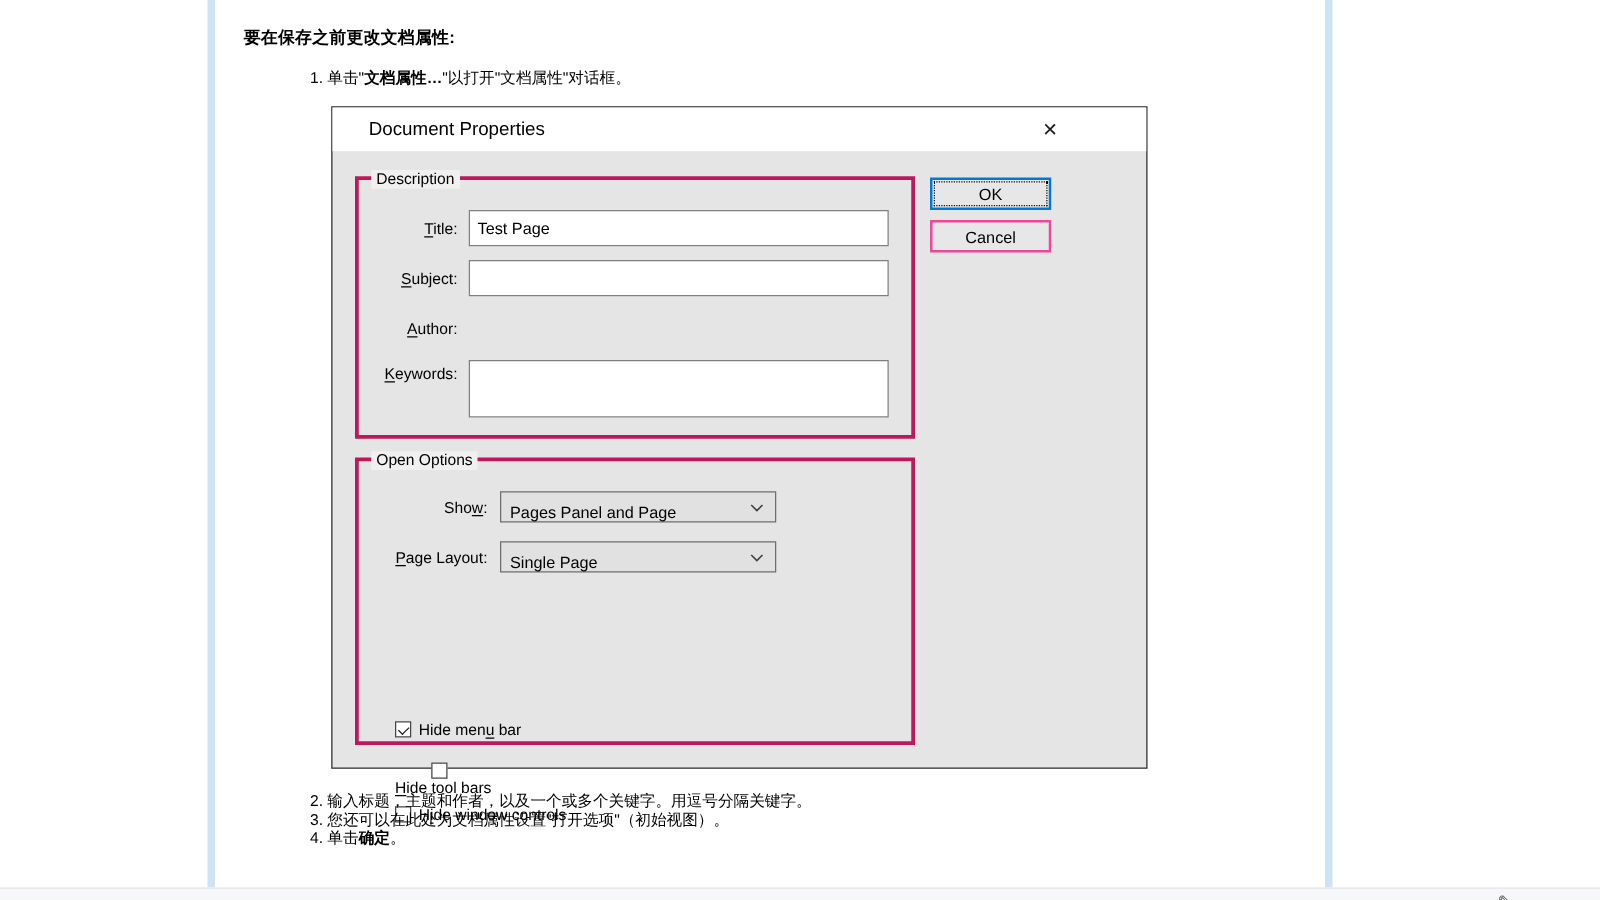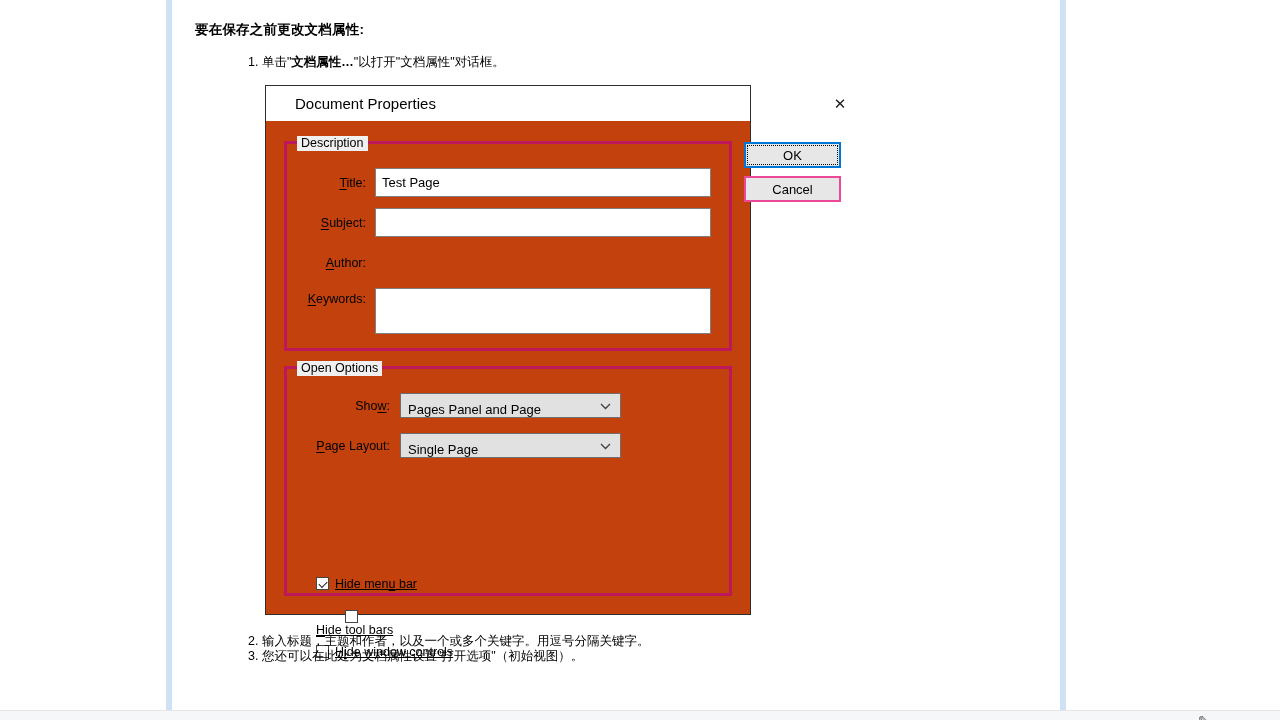--- a/index.html
+++ b/index.html
@@ -27,22 +27,22 @@
     font-size:12.5px;
   }
   .doc-steps {
     position:absolute; left:248px; top:634px;
     font-size:12.5px; line-height:14.7px;
   }
   .bold { font-weight:bold; }
 
   
   .dialog {
-    position:absolute; left:265px; top:85px; width:486px; height:530px;
-    background:#c2410c;
+    position:absolute; left:265px; top:85px; width:653px; height:530px;
+    background:#e5e5e5;
     border:1px solid #2e2e2e;
   }
   .titlebar {
     position:absolute; left:0; top:0; width:100%; height:35px;
     background:#ffffff;
   }
   .dlg-title {
     position:absolute; left:29px; top:0; line-height:35px;
     font-size:15px; color:#000;
   }
@@ -114,21 +114,21 @@
     position:relative; width:13px; height:13px;
     background:#fff; border:1px solid #454545; margin-right:6px;
     flex:0 0 13px;
   }
   .checkbox.checked::after {
     content:""; position:absolute; left:2px; top:2.5px;
     width:7px; height:4px;
     border-left:1.7px solid #1a1a1a; border-bottom:1.7px solid #1a1a1a;
     transform:rotate(-45deg);
   }
-  .chk-label { font-size:12.5px; white-space:nowrap;text-decoration:underline; }
+  .chk-label { font-size:12.5px; white-space:nowrap; }
 
   
   .bottom-bar {
     position:absolute; left:0; top:710px; width:1280px; height:10px;
     background:#f6f7f8; border-top:1px solid #e6e6e8;
     overflow:hidden;
   }
   .bar-icon {
     position:absolute; top:2px; font-size:14px; color:#5a5b5e;
   }
@@ -216,19 +216,20 @@
   <div class="chk-row" style="top:558px;">
     <span class="checkbox"></span>
     <span class="chk-label"><span>H</span><span class="accel">i</span><span>de window controls</span></span>
   </div>
 
 </div>
 
 <div class="doc-steps">
   <div>2. 输入标题，主题和作者，以及一个或多个关键字。用逗号分隔关键字。</div>
   <div>3. 您还可以在此处为文档属性设置"打开选项"（初始视图）。</div>
+  <div><span>4. 单击</span><span class="bold">确定</span><span>。</span></div>
 </div>
 
 <div class="bottom-bar">
   <span class="bar-icon" id="bar-icon-0">✎</span>
   <span class="bar-icon" id="bar-icon-1">〰</span>
   <span class="bar-icon" id="bar-icon-2">▭</span>
 </div>
 
 </body></html>

